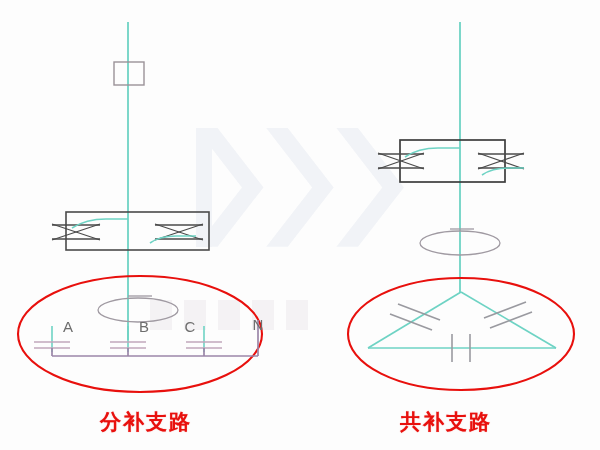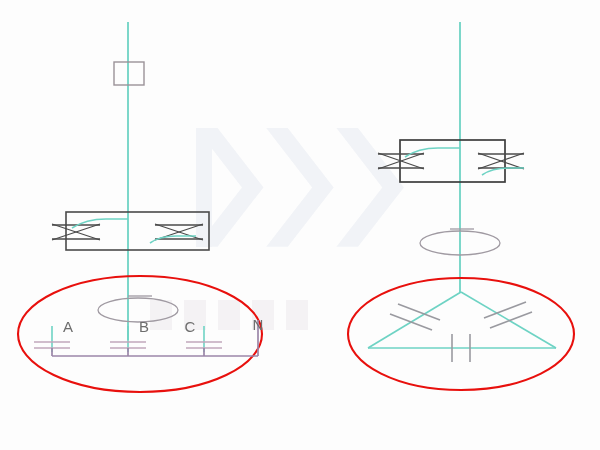--- a/index.html
+++ b/index.html
@@ -178,15 +178,17 @@
         <line x1="398" y1="304" x2="440" y2="320"></line>
         <line x1="390" y1="314" x2="432" y2="330"></line>
       </g>
       <g stroke="#9a9aa0" stroke-width="1.6">
         <line x1="484" y1="318" x2="526" y2="302"></line>
         <line x1="490" y1="328" x2="532" y2="312"></line>
       </g>
     </g>
   </svg>
 
+  <div class="label-cn" id="cap-left-label">分补支路</div>
 
+  <div class="label-cn" id="cap-right-label">共补支路</div>
 
 </div>
 
 </body></html>

